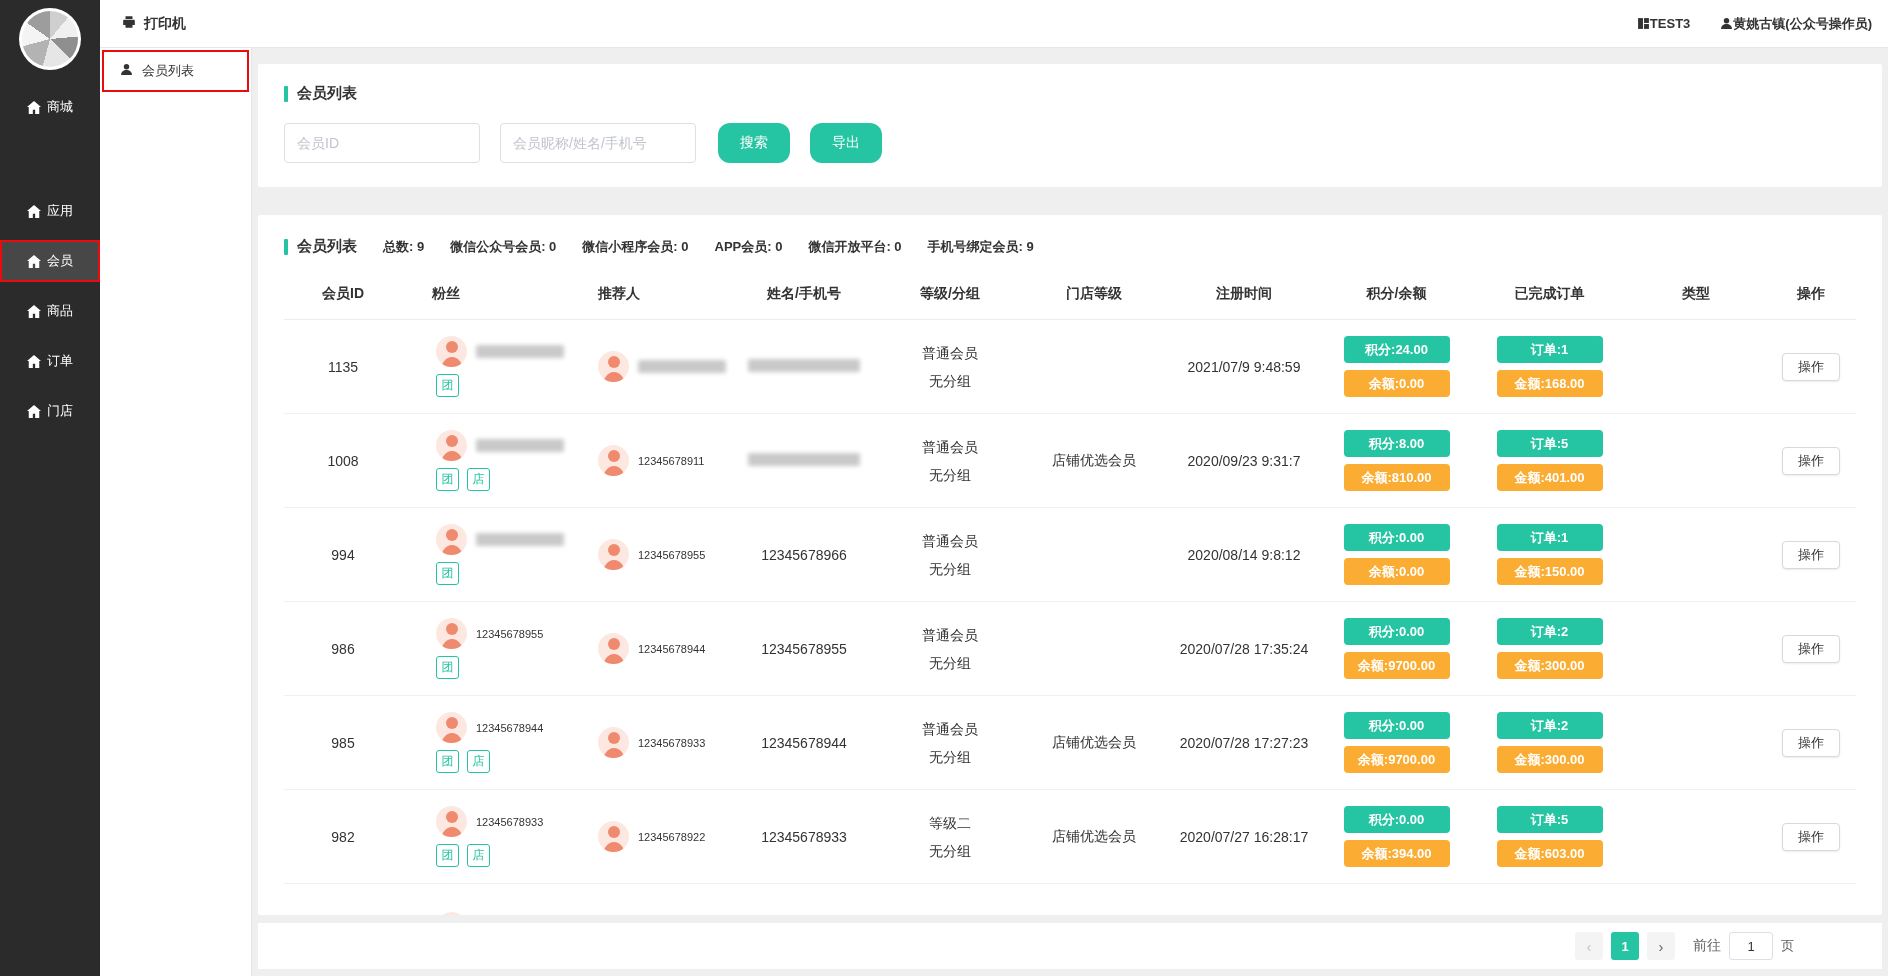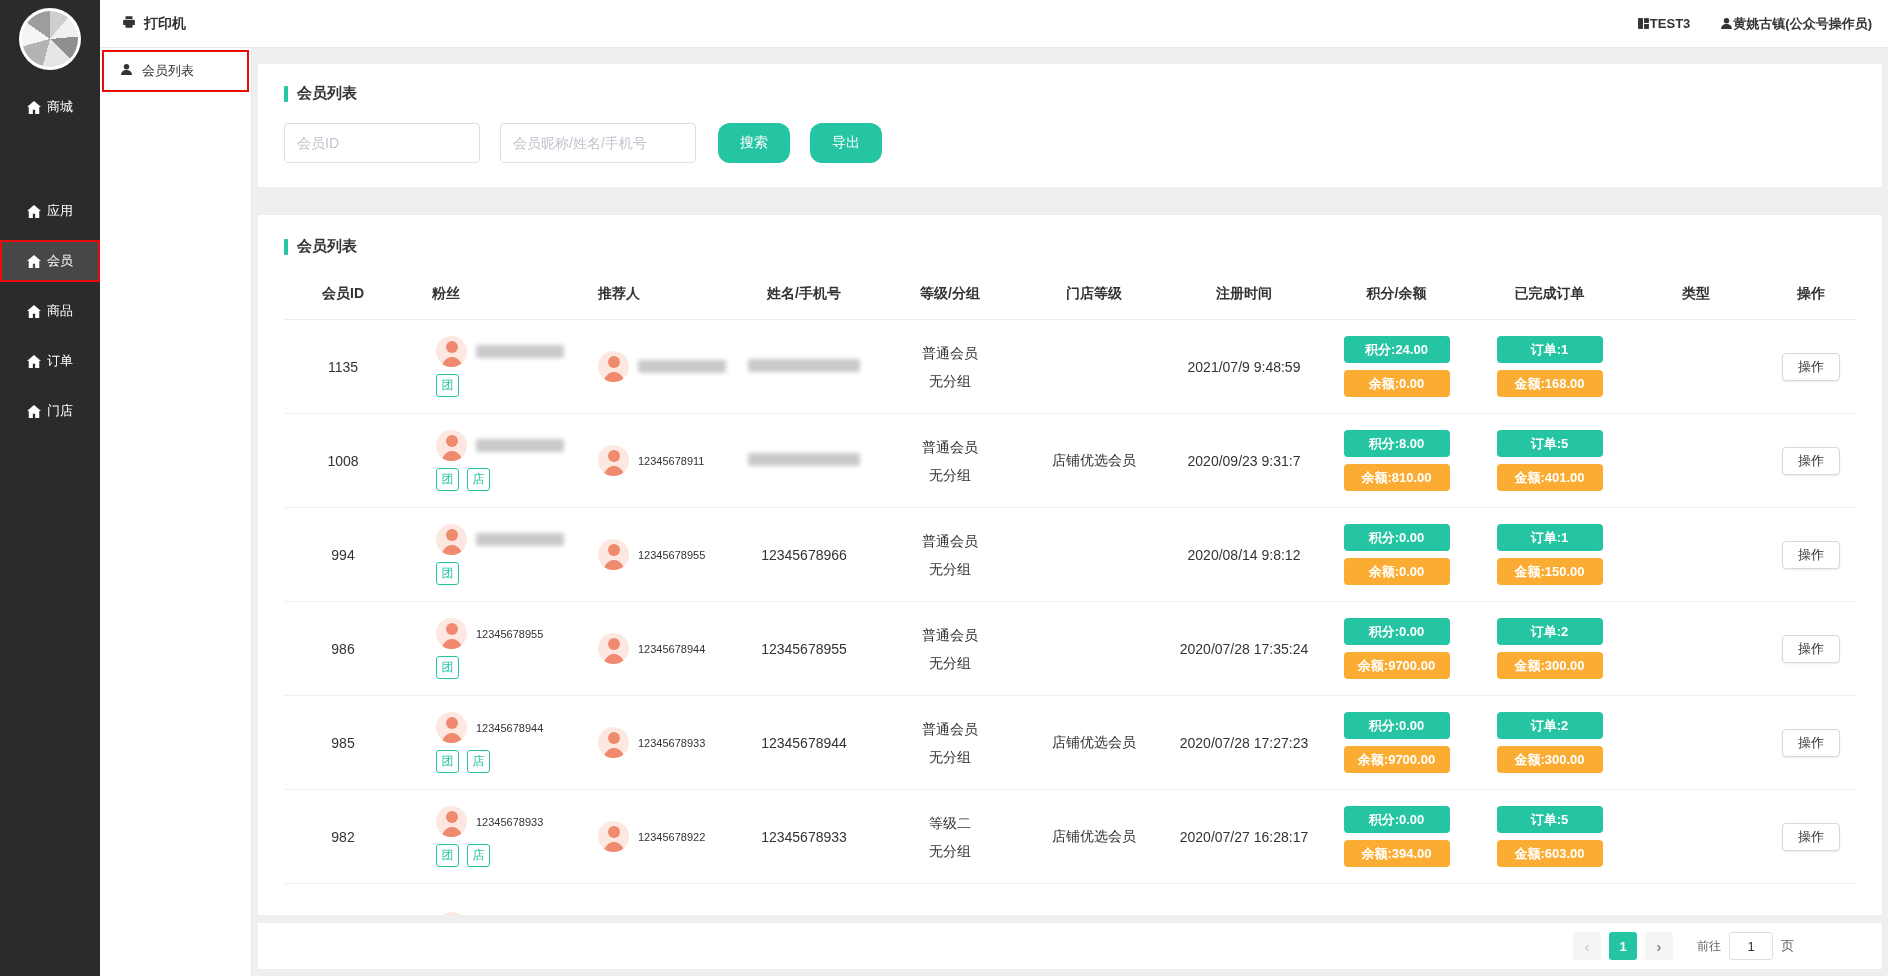--- a/index.html
+++ b/index.html
@@ -82,21 +82,21 @@
   .pill{display:block;width:106px;height:27px;line-height:27px;border-radius:4px;color:#fff;font-size:13px;font-weight:700;text-align:center;}
   .pill.teal{background:var(--teal);}
   .pill.orange{background:var(--orange);}
   .op-btn{width:58px;height:28px;border:1px solid #d9d9d9;background:#fff;border-radius:4px;font-size:13px;color:#333;box-shadow:0 1px 2px rgba(0,0,0,.08);cursor:pointer;}
 
   
   .pager-bar{margin:8px 0 0;background:#fff;height:46px;display:flex;align-items:center;justify-content:flex-end;padding-right:88px;gap:8px;}
   .pg-btn{width:28px;height:28px;background:#f4f4f5;border:none;border-radius:3px;color:#bfc3c9;font-size:15px;cursor:pointer;line-height:1;}
   .pg-btn.next{color:#606266;}
   .pg-num{width:28px;height:28px;background:var(--teal);color:#fff;border:none;border-radius:3px;font-size:13px;font-weight:700;cursor:pointer;}
-  .goto-label{margin-left:16px;font-size:12px;color:#606266;}
+  .goto-label{margin-left:10px;font-size:14px;color:#606266;}
   .goto-input{width:44px;height:28px;border:1px solid #dcdfe6;border-radius:3px;text-align:center;font-size:13px;color:#333;outline:none;}
   .unit-label{font-size:13px;color:#606266;}
 </style>
 </head>
 <body>
 
 <div class="app">
 
   <aside class="dark-sidebar">
     <div class="logo"></div>
@@ -212,20 +212,28 @@
             <input class="f-input" type="text" placeholder="会员ID" style="">
             <input class="f-input" type="text" placeholder="会员昵称/姓名/手机号" style="">
             <button class="btn search">搜索</button>
             <button class="btn">导出</button>
           </div>
         </section>
 
         <section class="card table-card">
           <div class="table-title-row">
             <div class="panel-title">会员列表</div>
+            <div class="stats">
+                <span class="stat">总数: 9</span>
+                <span class="stat">微信公众号会员: 0</span>
+                <span class="stat">微信小程序会员: 0</span>
+                <span class="stat">APP会员: 0</span>
+                <span class="stat">微信开放平台: 0</span>
+                <span class="stat">手机号绑定会员: 9</span>
+              </div>
           </div>
           <div class="trow thead">
               <div class="td th-cell">会员ID</div>
               <div class="td th-cell">粉丝</div>
               <div class="td th-cell">推荐人</div>
               <div class="td th-cell">姓名/手机号</div>
               <div class="td th-cell">等级/分组</div>
               <div class="td th-cell">门店等级</div>
               <div class="td th-cell">注册时间</div>
               <div class="td th-cell">积分/余额</div>

